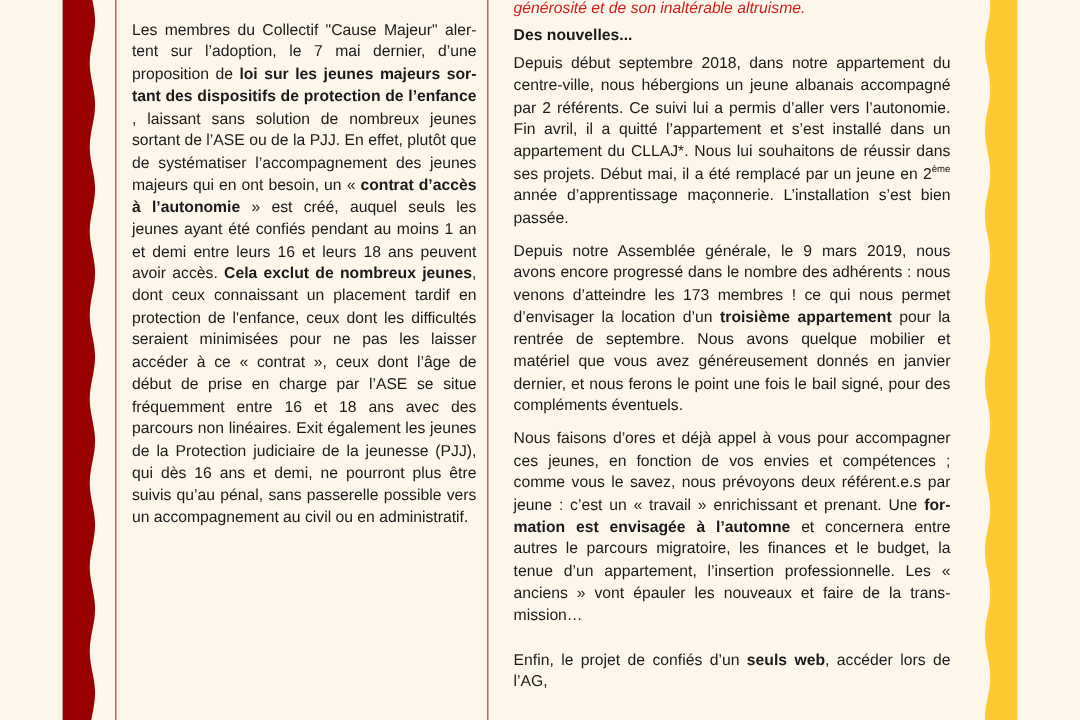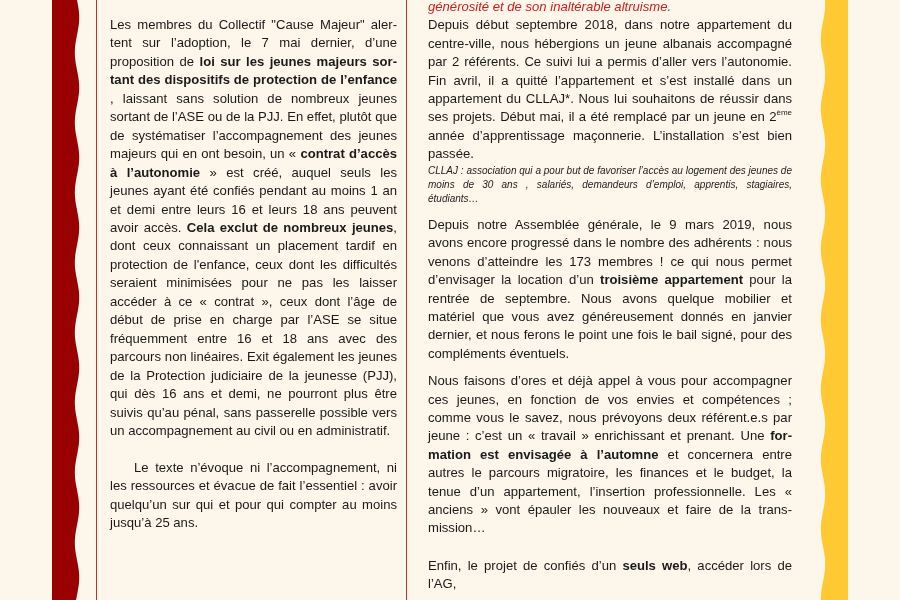--- a/index.html
+++ b/index.html
@@ -89,27 +89,26 @@
 
   <div class="wave-band wave-left">
     <svg width="30" height="600" viewBox="0 0 30 600">
       <path id="left-wave-path" fill="#990000" d="M 0 0 L 25.00 0 L 25.77 4 L 26.45 8 L 26.94 12 L 27.18 16 L 27.14 20 L 26.84 24 L 26.29 28 L 25.59 32 L 24.80 36 L 24.05 40 L 23.41 44 L 22.98 48 L 22.80 52 L 22.91 56 L 23.28 60 L 23.87 64 L 24.61 68 L 25.39 72 L 26.13 76 L 26.72 80 L 27.09 84 L 27.20 88 L 27.02 92 L 26.59 96 L 25.95 100 L 25.20 104 L 24.41 108 L 23.71 112 L 23.16 116 L 22.86 120 L 22.82 124 L 23.06 128 L 23.55 132 L 24.23 136 L 25.00 140 L 25.77 144 L 26.45 148 L 26.94 152 L 27.18 156 L 27.14 160 L 26.84 164 L 26.29 168 L 25.59 172 L 24.80 176 L 24.05 180 L 23.41 184 L 22.98 188 L 22.80 192 L 22.91 196 L 23.28 200 L 23.87 204 L 24.61 208 L 25.39 212 L 26.13 216 L 26.72 220 L 27.09 224 L 27.20 228 L 27.02 232 L 26.59 236 L 25.95 240 L 25.20 244 L 24.41 248 L 23.71 252 L 23.16 256 L 22.86 260 L 22.82 264 L 23.06 268 L 23.55 272 L 24.23 276 L 25.00 280 L 25.77 284 L 26.45 288 L 26.94 292 L 27.18 296 L 27.14 300 L 26.84 304 L 26.29 308 L 25.59 312 L 24.80 316 L 24.05 320 L 23.41 324 L 22.98 328 L 22.80 332 L 22.91 336 L 23.28 340 L 23.87 344 L 24.61 348 L 25.39 352 L 26.13 356 L 26.72 360 L 27.09 364 L 27.20 368 L 27.02 372 L 26.59 376 L 25.95 380 L 25.20 384 L 24.41 388 L 23.71 392 L 23.16 396 L 22.86 400 L 22.82 404 L 23.06 408 L 23.55 412 L 24.23 416 L 25.00 420 L 25.77 424 L 26.45 428 L 26.94 432 L 27.18 436 L 27.14 440 L 26.84 444 L 26.29 448 L 25.59 452 L 24.80 456 L 24.05 460 L 23.41 464 L 22.98 468 L 22.80 472 L 22.91 476 L 23.28 480 L 23.87 484 L 24.61 488 L 25.39 492 L 26.13 496 L 26.72 500 L 27.09 504 L 27.20 508 L 27.02 512 L 26.59 516 L 25.95 520 L 25.20 524 L 24.41 528 L 23.71 532 L 23.16 536 L 22.86 540 L 22.82 544 L 23.06 548 L 23.55 552 L 24.23 556 L 25.00 560 L 25.77 564 L 26.45 568 L 26.94 572 L 27.18 576 L 27.14 580 L 26.84 584 L 26.29 588 L 25.59 592 L 24.80 596 L 24.05 600 L 0 600 Z"></path>
     </svg>
   </div>
 
   <div class="left-box"></div>
   <div class="left-col">
     <p><span>Les membres du Collectif "Cause Majeur" aler­tent sur l’adoption, le 7 mai dernier, d’une proposition de </span><b>loi sur les jeunes majeurs sor­tant des dispositifs de protection de l’enfance</b><span> , laissant sans solution de nombreux jeunes sortant de l’ASE ou de la PJJ. En effet, plutôt que de systématiser l’accompagnement des jeunes majeurs qui en ont besoin, un « </span><b>contrat d’accès à l’autonomie</b><span> » est créé, auquel seuls les jeunes ayant été confiés pendant au moins 1 an et demi entre leurs 16 et leurs 18 ans peuvent avoir accès. </span><b>Cela exclut de nombreux jeunes</b><span>, dont ceux connaissant un placement tardif en protection de l'enfance, ceux dont les difficultés seraient minimisées pour ne pas les laisser accéder à ce « contrat »,  ceux dont l’âge de début de prise en charge par l’ASE se situe fréquemment entre 16 et 18 ans avec des parcours non linéaires. Exit également les jeunes de la Protection judiciaire de la jeu­nesse (PJJ), qui dès 16 ans et demi, ne pour­ront plus être suivis qu’au pénal, sans passe­relle possible vers un accompagnement au civil ou en administratif.</span></p>
-    <p class="indent">Le texte n’évoque ni l’accompagnement, ni les ressources et évacue de fait l’essentiel : avoir quelqu’un sur qui et pour qui compter au moins jusqu’à 25 ans.</p>
   </div>
 
   <div class="right-col">
     <p class="red-italic">générosité et de son inaltérable altruisme.</p>
+    <p class="section-heading">Des nouvelles...</p>
     <p><span>Depuis début septembre 2018, dans notre appartement du centre-ville, nous hébergions un jeune albanais accompagné par 2 référents. Ce suivi lui a permis d’aller vers l’autonomie. Fin avril, il a quitté l’appartement et s’est installé dans un appartement du CLLAJ*. Nous lui souhaitons de réussir dans ses projets. Début mai, il a été remplacé par un jeune en 2</span><sup>ème</sup><span> année d’apprentissage maçonnerie. L’installation s’est bien passée.</span></p>
-    <p class="note">CLLAJ : association qui a pour but de favoriser l’accès au logement des jeunes de moins de 30 ans , salariés, demandeurs d’emploi, apprentis, sta­giaires, étudiants…</p>
     <p class="para-gap"><span>Depuis notre Assemblée générale, le 9 mars 2019, nous avons encore progressé dans le nombre des adhérents : nous venons d’atteindre les 173 membres ! ce qui nous per­met d’envisager la location d’un </span><b>troisième appartement</b><span> pour la rentrée de septembre. Nous avons quelque mobilier et matériel que vous avez généreusement donnés en janvier dernier, et nous ferons le point une fois le bail signé, pour des compléments éventuels.</span></p>
     <p class="para-gap"><span>Nous faisons d’ores et déjà appel à vous pour accompagner ces jeunes, en fonction de vos envies et compétences ; comme vous le savez, nous prévoyons deux référent.e.s par jeune : c’est un « travail » enrichissant et prenant. Une </span><b>for­mation est envisagée à l’automne</b><span> et concernera entre autres le parcours migratoire, les finances et le budget, la tenue d’un appartement, l’insertion professionnelle. Les « anciens » vont épauler les nouveaux et faire de la trans­mission…</span></p>
     <p class="para-gap-lg"><span>Enfin, le projet de confiés d’un </span><b>seuls web</b><span>, accéder lors de l’AG,</span></p>
   </div>
 
   <div class="wave-band wave-right">
     <svg width="30" height="600" viewBox="0 0 30 600">
       <path id="right-wave-path" fill="#ffc933" d="M 30 0 L 7.05 0 L 7.20 4 L 7.07 8 L 6.67 12 L 6.07 16 L 5.32 20 L 4.54 24 L 3.81 28 L 3.24 32 L 2.89 36 L 2.81 40 L 3.01 44 L 3.46 48 L 4.11 52 L 4.88 56 L 5.66 60 L 6.35 64 L 6.88 68 L 7.16 72 L 7.17 76 L 6.90 80 L 6.39 84 L 5.70 88 L 4.93 92 L 4.16 96 L 3.50 100 L 3.03 104 L 2.81 108 L 2.87 112 L 3.21 116 L 3.77 120 L 4.49 124 L 5.27 128 L 6.02 132 L 6.64 136 L 7.05 140 L 7.20 144 L 7.07 148 L 6.67 152 L 6.07 156 L 5.32 160 L 4.54 164 L 3.81 168 L 3.24 172 L 2.89 176 L 2.81 180 L 3.01 184 L 3.46 188 L 4.11 192 L 4.88 196 L 5.66 200 L 6.35 204 L 6.88 208 L 7.16 212 L 7.17 216 L 6.90 220 L 6.39 224 L 5.70 228 L 4.93 232 L 4.16 236 L 3.50 240 L 3.03 244 L 2.81 248 L 2.87 252 L 3.21 256 L 3.77 260 L 4.49 264 L 5.27 268 L 6.02 272 L 6.64 276 L 7.05 280 L 7.20 284 L 7.07 288 L 6.67 292 L 6.07 296 L 5.32 300 L 4.54 304 L 3.81 308 L 3.24 312 L 2.89 316 L 2.81 320 L 3.01 324 L 3.46 328 L 4.11 332 L 4.88 336 L 5.66 340 L 6.35 344 L 6.88 348 L 7.16 352 L 7.17 356 L 6.90 360 L 6.39 364 L 5.70 368 L 4.93 372 L 4.16 376 L 3.50 380 L 3.03 384 L 2.81 388 L 2.87 392 L 3.21 396 L 3.77 400 L 4.49 404 L 5.27 408 L 6.02 412 L 6.64 416 L 7.05 420 L 7.20 424 L 7.07 428 L 6.67 432 L 6.07 436 L 5.32 440 L 4.54 444 L 3.81 448 L 3.24 452 L 2.89 456 L 2.81 460 L 3.01 464 L 3.46 468 L 4.11 472 L 4.88 476 L 5.66 480 L 6.35 484 L 6.88 488 L 7.16 492 L 7.17 496 L 6.90 500 L 6.39 504 L 5.70 508 L 4.93 512 L 4.16 516 L 3.50 520 L 3.03 524 L 2.81 528 L 2.87 532 L 3.21 536 L 3.77 540 L 4.49 544 L 5.27 548 L 6.02 552 L 6.64 556 L 7.05 560 L 7.20 564 L 7.07 568 L 6.67 572 L 6.07 576 L 5.32 580 L 4.54 584 L 3.81 588 L 3.24 592 L 2.89 596 L 2.81 600 L 30 600 Z"></path>
     </svg>
   </div>

